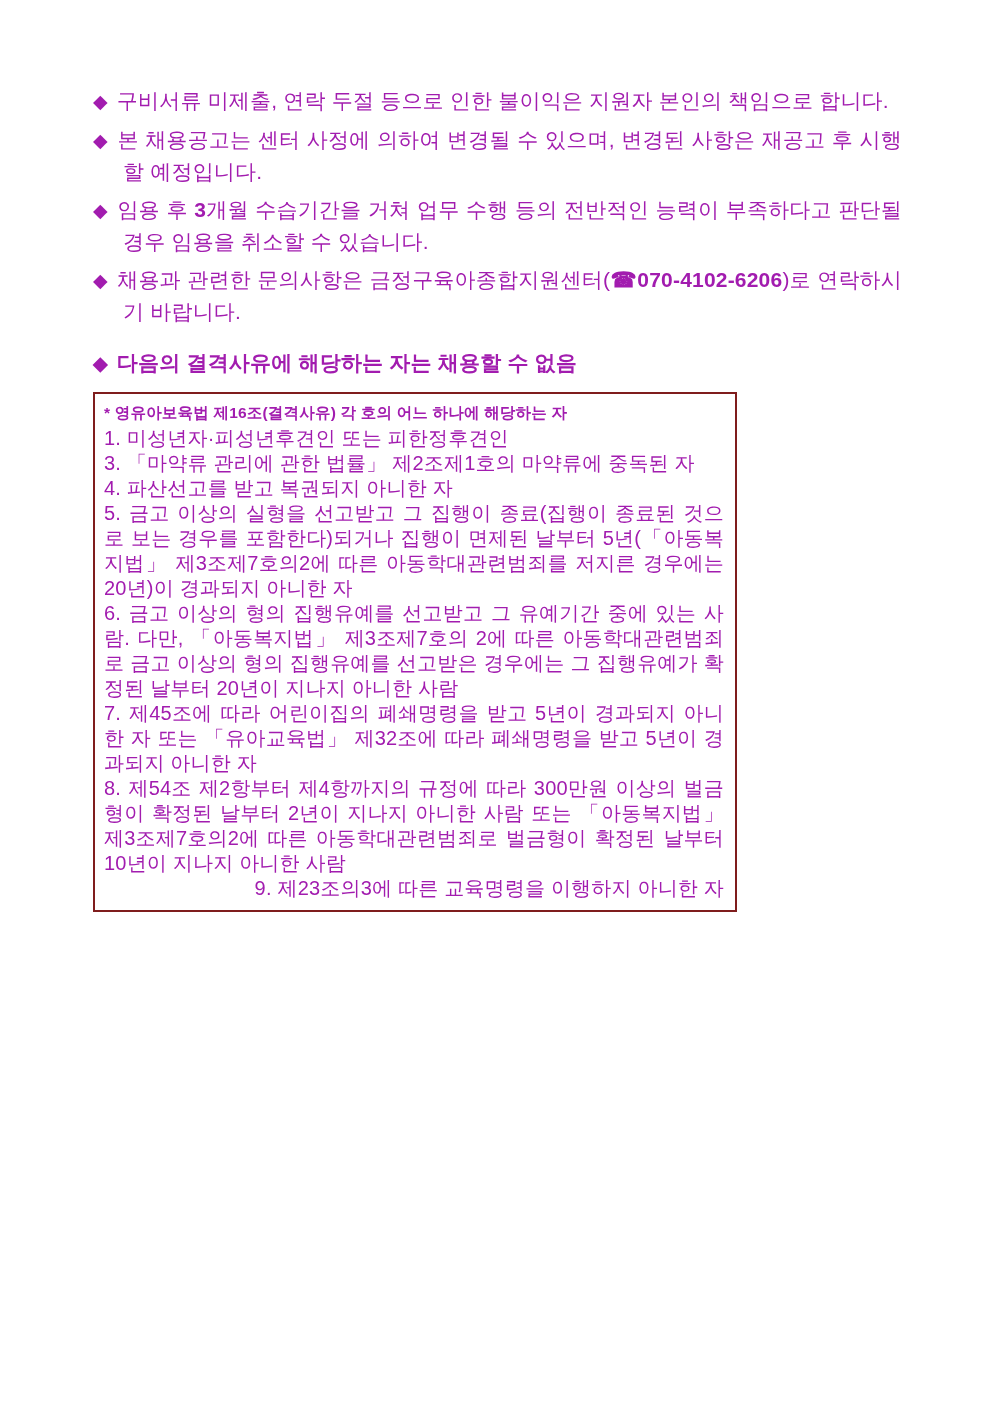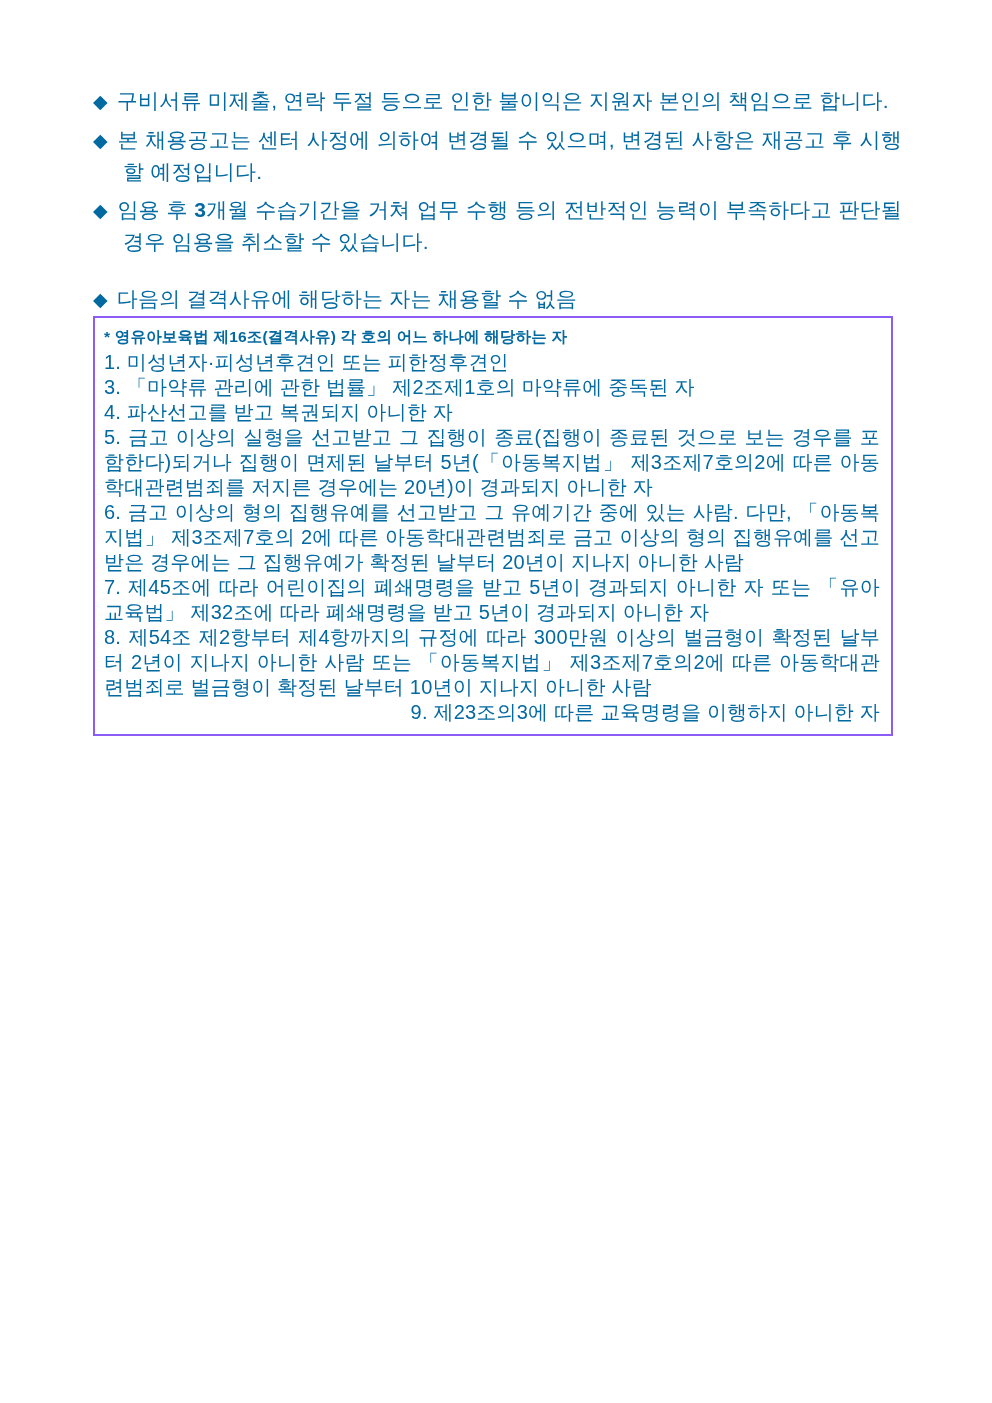--- a/index.html
+++ b/index.html
@@ -1,21 +1,21 @@
 <!DOCTYPE html>
 <html><head>
 <meta charset="utf-8">
 <style>
   html, body { margin: 0; padding: 0; background: #ffffff; }
   .page {
     position: relative;
     width: 992px;
     height: 1403px;
     background: #ffffff;
-    color: #0369a1;
+    color: #a21caf;
     font-family: "Liberation Sans", sans-serif;
     overflow: hidden;
     box-sizing: border-box;
   }
   .content {
     box-sizing: border-box;
     padding: 85px 90px 0 93px;
   }
   .bullet {
     margin: 0 0 7px 0;
@@ -25,32 +25,33 @@
     line-height: 31px;
     text-align: justify;
     text-justify: inter-word;
     letter-spacing: 0.2px;
   }
   .marker {
     margin-right: 9px;
     font-size: 19px;
   }
   .heading {
-    margin: 25px 0 0 0;
+    margin: 19px 0 0 0;
     padding-left: 30px;
     text-indent: -30px;
     font-size: 21px;
     line-height: 33px;
-    font-weight: normal;
+    font-weight: bold;
     letter-spacing: 0.2px;
   }
   .box {
     box-sizing: border-box;
-    width: 800px;
-    border: 2px solid #8b5cf6;
+    margin-top: 12px;
+    width: 644px;
+    border: 2px solid #7f1d1d;
     padding: 6px 11px 9px 9px;
   }
   .box-header {
     margin: 0;
     font-size: 15.5px;
     line-height: 26px;
     font-weight: bold;
     letter-spacing: 0.2px;
   }
   .box-item {
@@ -69,20 +70,21 @@
 
 <div class="page">
   <div class="content">
 
     <p class="bullet"><span class="marker">◆</span><span>구비서류 미제출, 연락 두절 등으로 인한 불이익은 지원자 본인의 책임으로 합니다.</span><b></b><span></span></p>
 
     <p class="bullet"><span class="marker">◆</span><span>본 채용공고는 센터 사정에 의하여 변경될 수 있으며, 변경된 사항은 재공고 후 시행할 예정입니다.</span><b></b><span></span></p>
 
     <p class="bullet"><span class="marker">◆</span><span>임용 후 </span><b>3</b><span>개월 수습기간을 거쳐 업무 수행 등의 전반적인 능력이 부족하다고 판단될 경우 임용을 취소할 수 있습니다.</span></p>
 
+    <p class="bullet"><span class="marker">◆</span><span>채용과 관련한 문의사항은 금정구육아종합지원센터(</span><b>☎070-4102-6206</b><span>)로 연락하시기 바랍니다.</span></p>
 
     <p class="heading"><span class="marker">◆</span><span>다음의 결격사유에 해당하는 자는 채용할 수 없음</span></p>
 
     <div class="box">
       <p class="box-header">* 영유아보육법 제16조(결격사유) 각 호의 어느 하나에 해당하는 자</p>
       <p class="box-item">1. 미성년자·피성년후견인 또는 피한정후견인</p>
       <p class="box-item">3. 「마약류 관리에 관한 법률」 제2조제1호의 마약류에 중독된 자</p>
       <p class="box-item">4. 파산선고를 받고 복권되지 아니한 자</p>
       <p class="box-item">5. 금고 이상의 실형을 선고받고 그 집행이 종료(집행이 종료된 것으로 보는 경우를 포함한다)되거나 집행이 면제된 날부터 5년(「아동복지법」 제3조제7호의2에 따른 아동학대관련범죄를 저지른 경우에는 20년)이 경과되지 아니한 자</p>
       <p class="box-item">6. 금고 이상의 형의 집행유예를 선고받고 그 유예기간 중에 있는 사람. 다만, 「아동복지법」 제3조제7호의 2에 따른 아동학대관련범죄로 금고 이상의 형의 집행유예를 선고받은 경우에는 그 집행유예가 확정된 날부터 20년이 지나지 아니한 사람</p>

